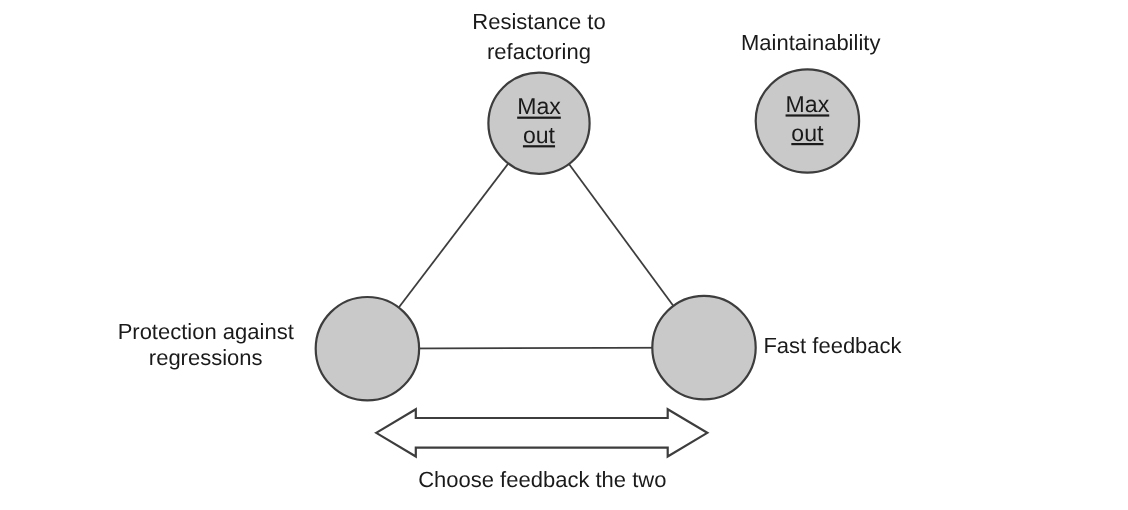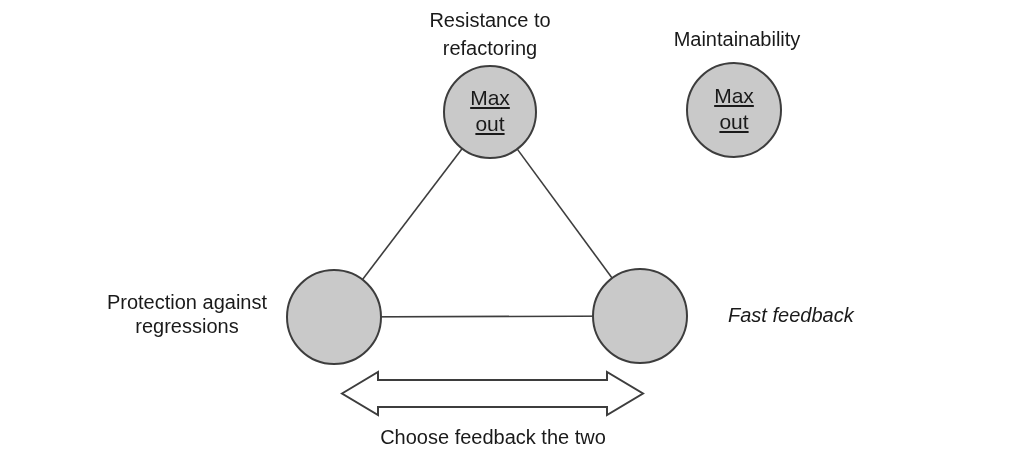--- a/index.html
+++ b/index.html
@@ -49,21 +49,21 @@
     font-size: 21px;
     line-height: 26px;
     text-align: center;
     white-space: pre-line;
     color: var(--text, #1a1a1a);
     text-decoration: underline;
   }
   .lbl-resistance     { left: 380px; top: 6px;   width: 220px; line-height: 28px; }
   .lbl-maintainability{ left: 637px; top: 26px;  width: 200px; }
   .lbl-protection     { left: 67px;  top: 290px; width: 240px; line-height: 24px; }
-  .lbl-fastfeedback   { left: 728px; top: 302px; width: 180px; text-align: left; font-style: italic; }
+  .lbl-fastfeedback   { left: 694px; top: 302px; width: 180px; text-align: left; }
   .lbl-choose         { left: 343px; top: 424px; width: 300px; }
   .val-resistance     { left: 430px; top: 85px;  width: 120px; }
   .val-maintainability{ left: 674px; top: 83px;  width: 120px; }
 </style>
 </head>
 <body>
 
 <div class="canvas">
 
   <svg class="shapes" width="1025" height="464" viewBox="0 0 1025 464">

